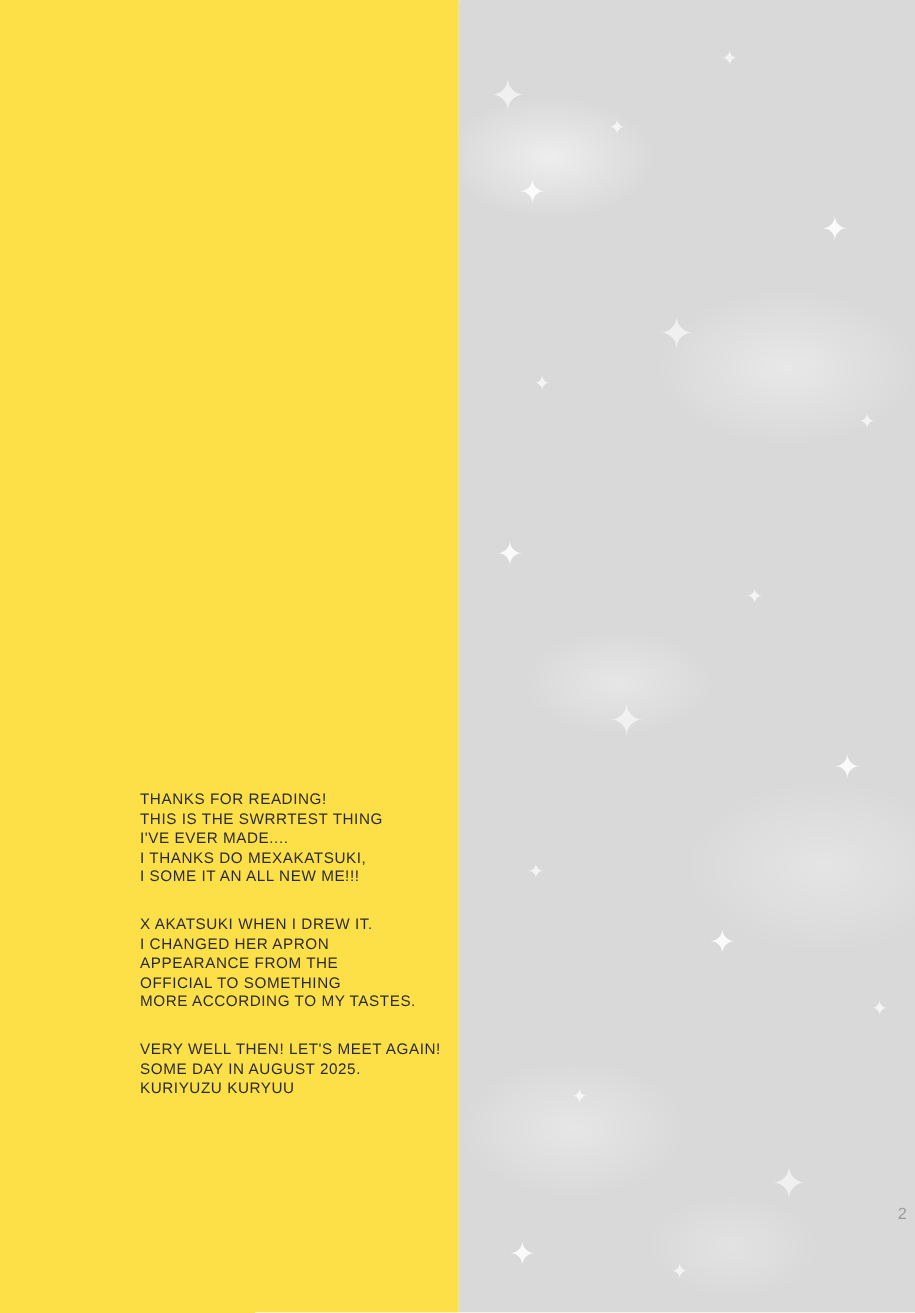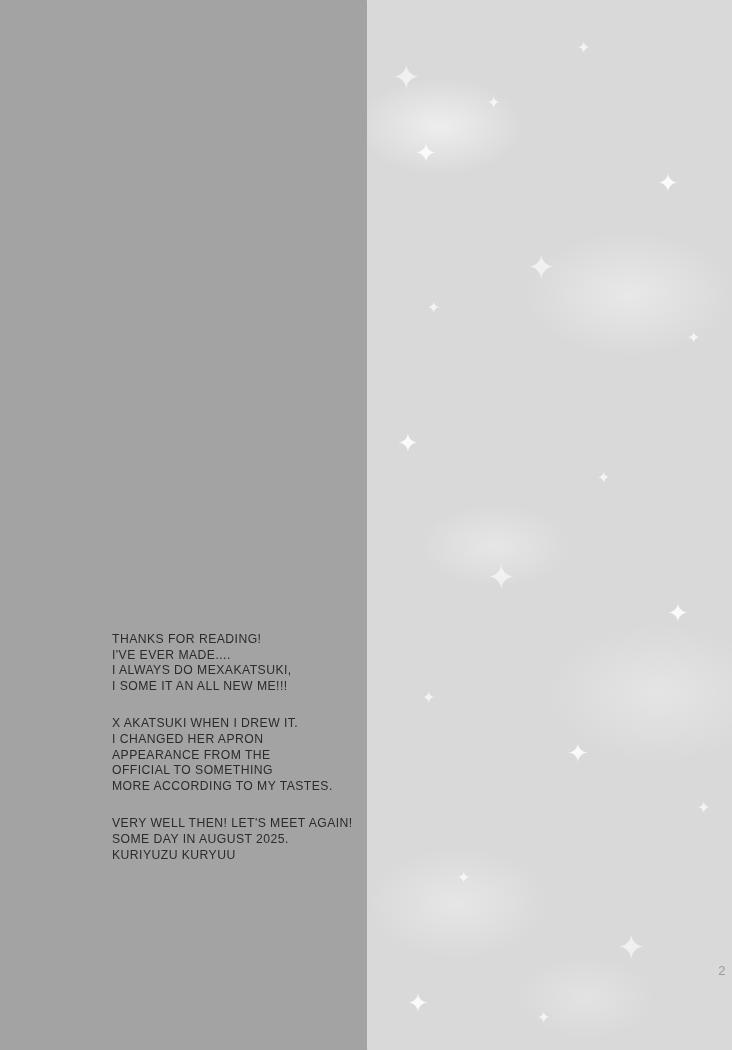--- a/index.html
+++ b/index.html
@@ -66,21 +66,21 @@
   .sparkle.s2 { font-size: 16px; color: rgba(255,255,255,0.7); }
   .sparkle.s3 { font-size: 34px; color: rgba(255,255,255,0.6); }
 
   
   .panel-left {
     position: absolute;
     top: 0;
     left: 0;
     width: 367px;
     height: 1050px;
-    background: #a3a3a3;
+    background: #fde047;
   }
   .afterword {
     position: absolute;
     left: 112px;
     top: 632px;
     width: 262px;
   }
   .para {
     margin: 0 0 22px 0;
   }
@@ -106,22 +106,23 @@
 </head>
 <body>
 
 <div class="page">
 
   <div class="panel-left">
     <div class="afterword">
 
       <div class="para">
         <div class="line">THANKS FOR READING!</div>
+        <div class="line">THIS IS THE SWRRTEST THING</div>
         <div class="line">I'VE EVER MADE....</div>
-        <div class="line">I ALWAYS DO MEXAKATSUKI,</div>
+        <div class="line">I THANKS DO MEXAKATSUKI,</div>
         <div class="line">I SOME IT AN ALL NEW ME!!!</div>
       </div>
 
       <div class="para">
         <div class="line">X AKATSUKI WHEN I DREW IT.</div>
         <div class="line">I CHANGED HER APRON</div>
         <div class="line">APPEARANCE FROM THE</div>
         <div class="line">OFFICIAL TO SOMETHING</div>
         <div class="line">MORE ACCORDING TO MY TASTES.</div>
       </div>

